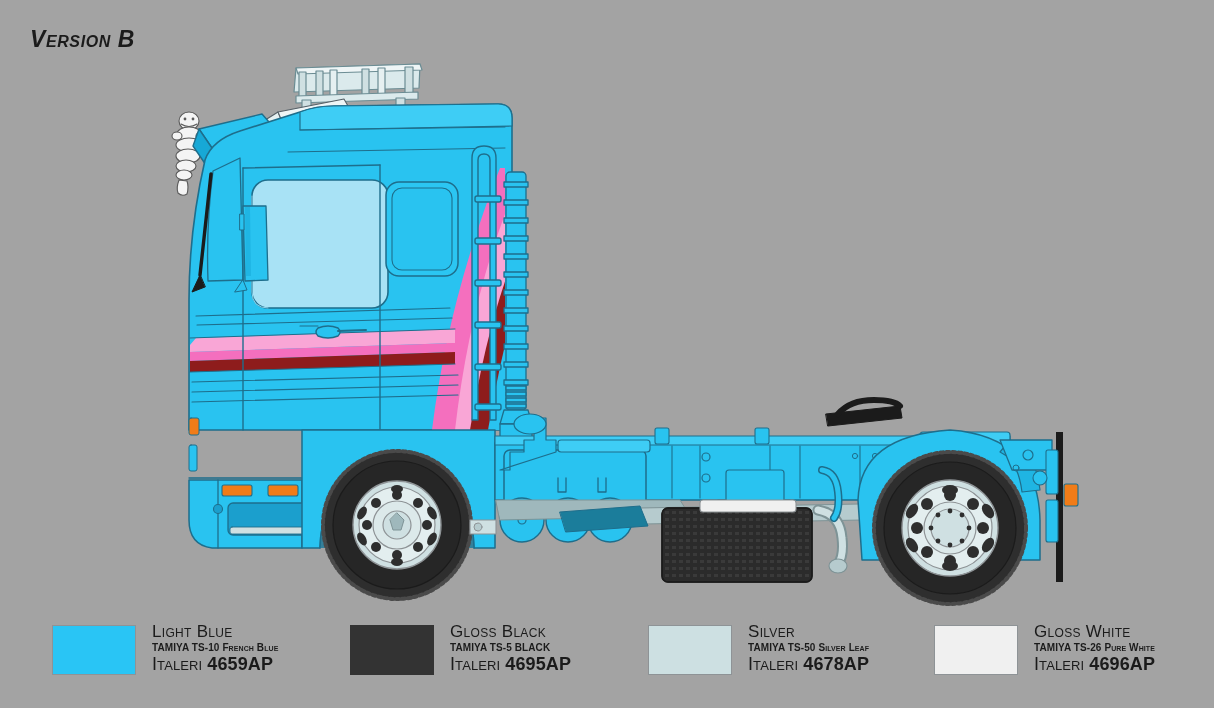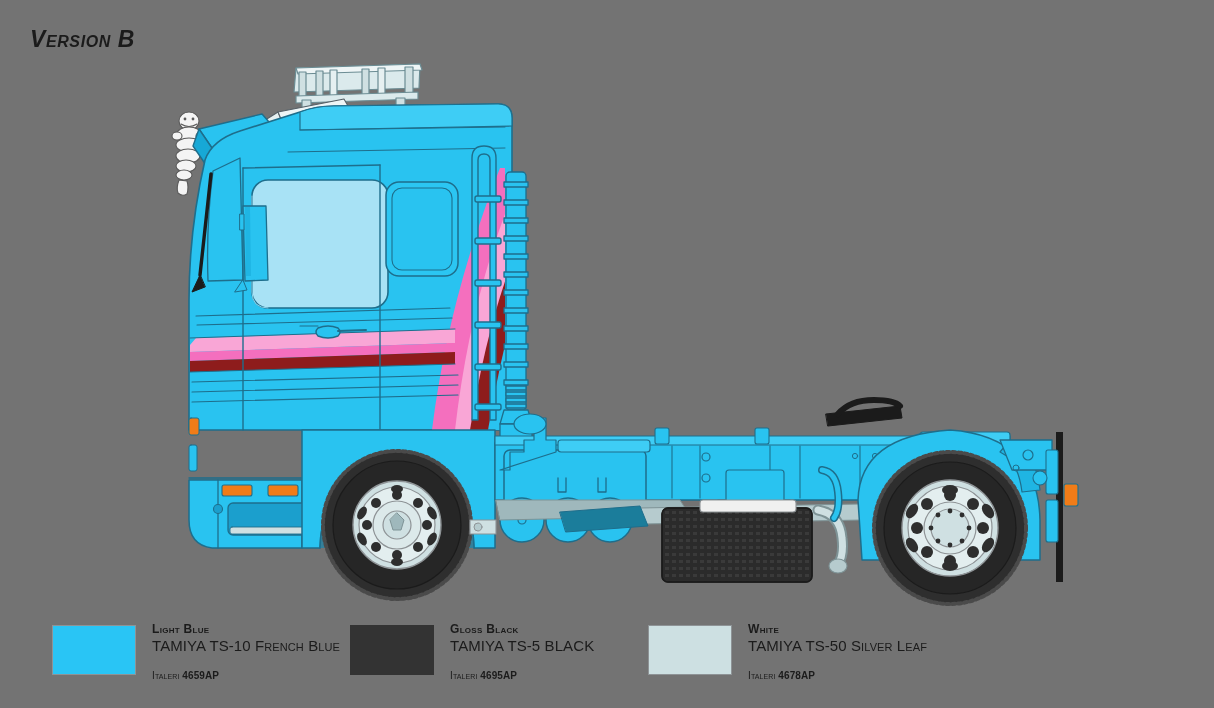--- a/index.html
+++ b/index.html
@@ -1,21 +1,21 @@
 <!DOCTYPE html>
 <html><head>
 <meta charset="utf-8">
 <style>
   html,body{margin:0;padding:0;background:#ffffff;}
   body{
     width:1214px;height:708px;position:relative;overflow:hidden;
     font-family:"Liberation Sans", sans-serif;
     -webkit-font-smoothing:antialiased;
   }
-  #page{position:absolute;inset:0;background:#737373;}
+  #page{position:absolute;inset:0;background:#a3a3a3;}
 
   
   #version-title{
     position:absolute;left:30px;top:26px;
     font-family:"Liberation Sans", sans-serif;
     font-style:italic;font-weight:700;
     font-size:23px;letter-spacing:.6px;
     color:#1b1b1b;
     font-variant:small-caps;
     white-space:nowrap;
@@ -37,31 +37,31 @@
   .legend-item.i2{left:648px;}
   .legend-item.i3{left:934px;}
 
   .swatch{
     width:84px;height:50px;border:1px solid #8e9396;
     box-sizing:border-box;flex:0 0 auto;margin-top:2px;
   }
   .legend-text{margin-left:16px;line-height:1.06;white-space:nowrap;}
 
   .l-name{
-    font-size:12px;font-weight:700;color:#1b1b1b;
+    font-size:17px;font-weight:400;color:#1b1b1b;
     font-variant:small-caps;letter-spacing:.3px;
     display:block;margin-bottom:2px;
   }
   .l-tamiya{
-    font-size:15px;font-weight:400;color:#1b1b1b;
+    font-size:10px;font-weight:700;color:#1b1b1b;
     font-variant:small-caps;letter-spacing:.1px;
-    display:block;margin-bottom:17px;
+    display:block;margin-bottom:1px;
   }
   .l-italeri{
-    font-size:10px;font-weight:400;color:#1b1b1b;
+    font-size:18px;font-weight:400;color:#1b1b1b;
     font-variant:small-caps;letter-spacing:.1px;display:block;
   }
   .l-code{font-weight:700;}
 </style>
 </head>
 <body>
 
 <div id="page">
 
   <div id="version-title">Version B</div>
@@ -448,21 +448,29 @@
       <div class="legend-text">
         <span class="l-name">Gloss Black</span>
         <span class="l-tamiya">TAMIYA TS-5 BLACK</span>
         <span class="l-italeri"><span>Italeri </span><span class="l-code">4695AP</span></span>
       </div>
     </div>
 
     <div class="legend-item i2">
       <div class="swatch" style="background:#CDE0E2;border-color:#8e9396;"></div>
       <div class="legend-text">
-        <span class="l-name">White</span>
+        <span class="l-name">Silver</span>
         <span class="l-tamiya">TAMIYA TS-50 Silver Leaf</span>
         <span class="l-italeri"><span>Italeri </span><span class="l-code">4678AP</span></span>
       </div>
     </div>
 
+    <div class="legend-item i3">
+      <div class="swatch" style="background:#F0F0F0;border-color:#8e9396;"></div>
+      <div class="legend-text">
+        <span class="l-name">Gloss White</span>
+        <span class="l-tamiya">TAMIYA TS-26 Pure White</span>
+        <span class="l-italeri"><span>Italeri </span><span class="l-code">4696AP</span></span>
+      </div>
+    </div>
 
   </div>
 </div>
 
 </body></html>

